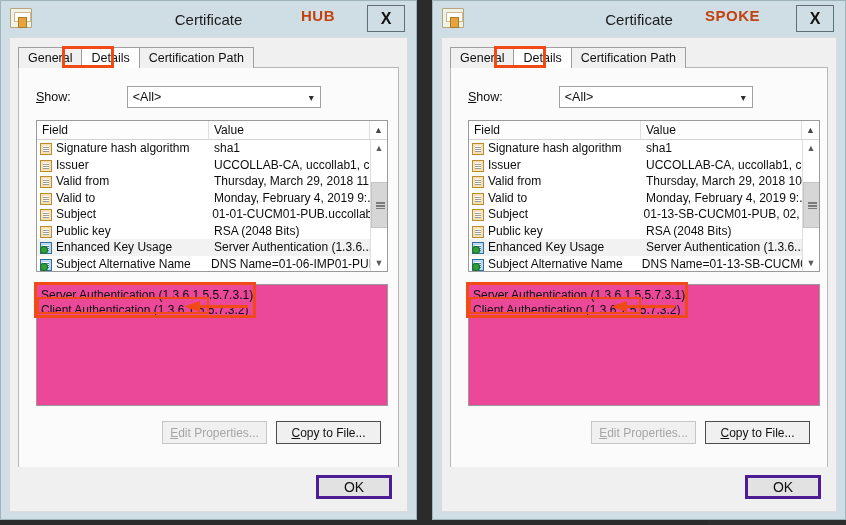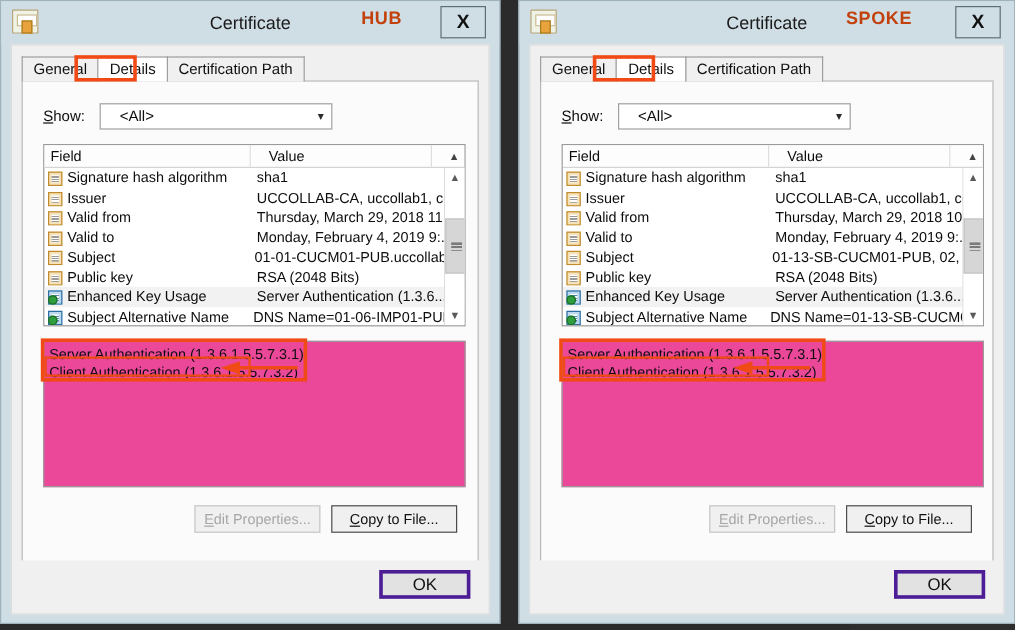--- a/index.html
+++ b/index.html
@@ -154,35 +154,36 @@
     bottom: 8px;
     background: #fbfbfb;
     border: 1px solid #b8b8b8;
   }
 
   
   .show-row {
     display: flex;
     align-items: center;
     margin: 18px 0 0 17px;
+    gap: 44px;
   }
   .show-label {
     font-size: 12.5px;
     color: #0d0d0d;
     margin-right: 12px;
   }
   .show-label u { text-decoration: underline; }
   .combo {
     width: 194px;
     height: 22px;
     background: #ffffff;
     border: 1px solid #a0a0a0;
     display: flex;
     align-items: center;
-    padding-left: 16px;
+    padding-left: 5px;
     font-size: 12.5px;
     color: #0d0d0d;
     position: relative;
     cursor: pointer;
   }
   .combo .chev {
     position: absolute;
     right: 6px;
     font-size: 10px;
     color: #2b2b2b;
@@ -201,21 +202,20 @@
     overflow: hidden;
   }
   .thead {
     display: flex;
     height: 19px;
     flex: 0 0 19px;
     background: #fdfdfd;
     border-bottom: 1px solid #d4d4d4;
     font-size: 12px;
     color: #0d0d0d;
-    gap: 10px;
   }
   .th {
     display: flex;
     align-items: center;
     padding-left: 5px;
     border-right: 1px solid #dedede;
   }
   .th.c1 { width: 172px; }
   .th.c2 { flex: 1 1 auto; }
   .th.corner {

